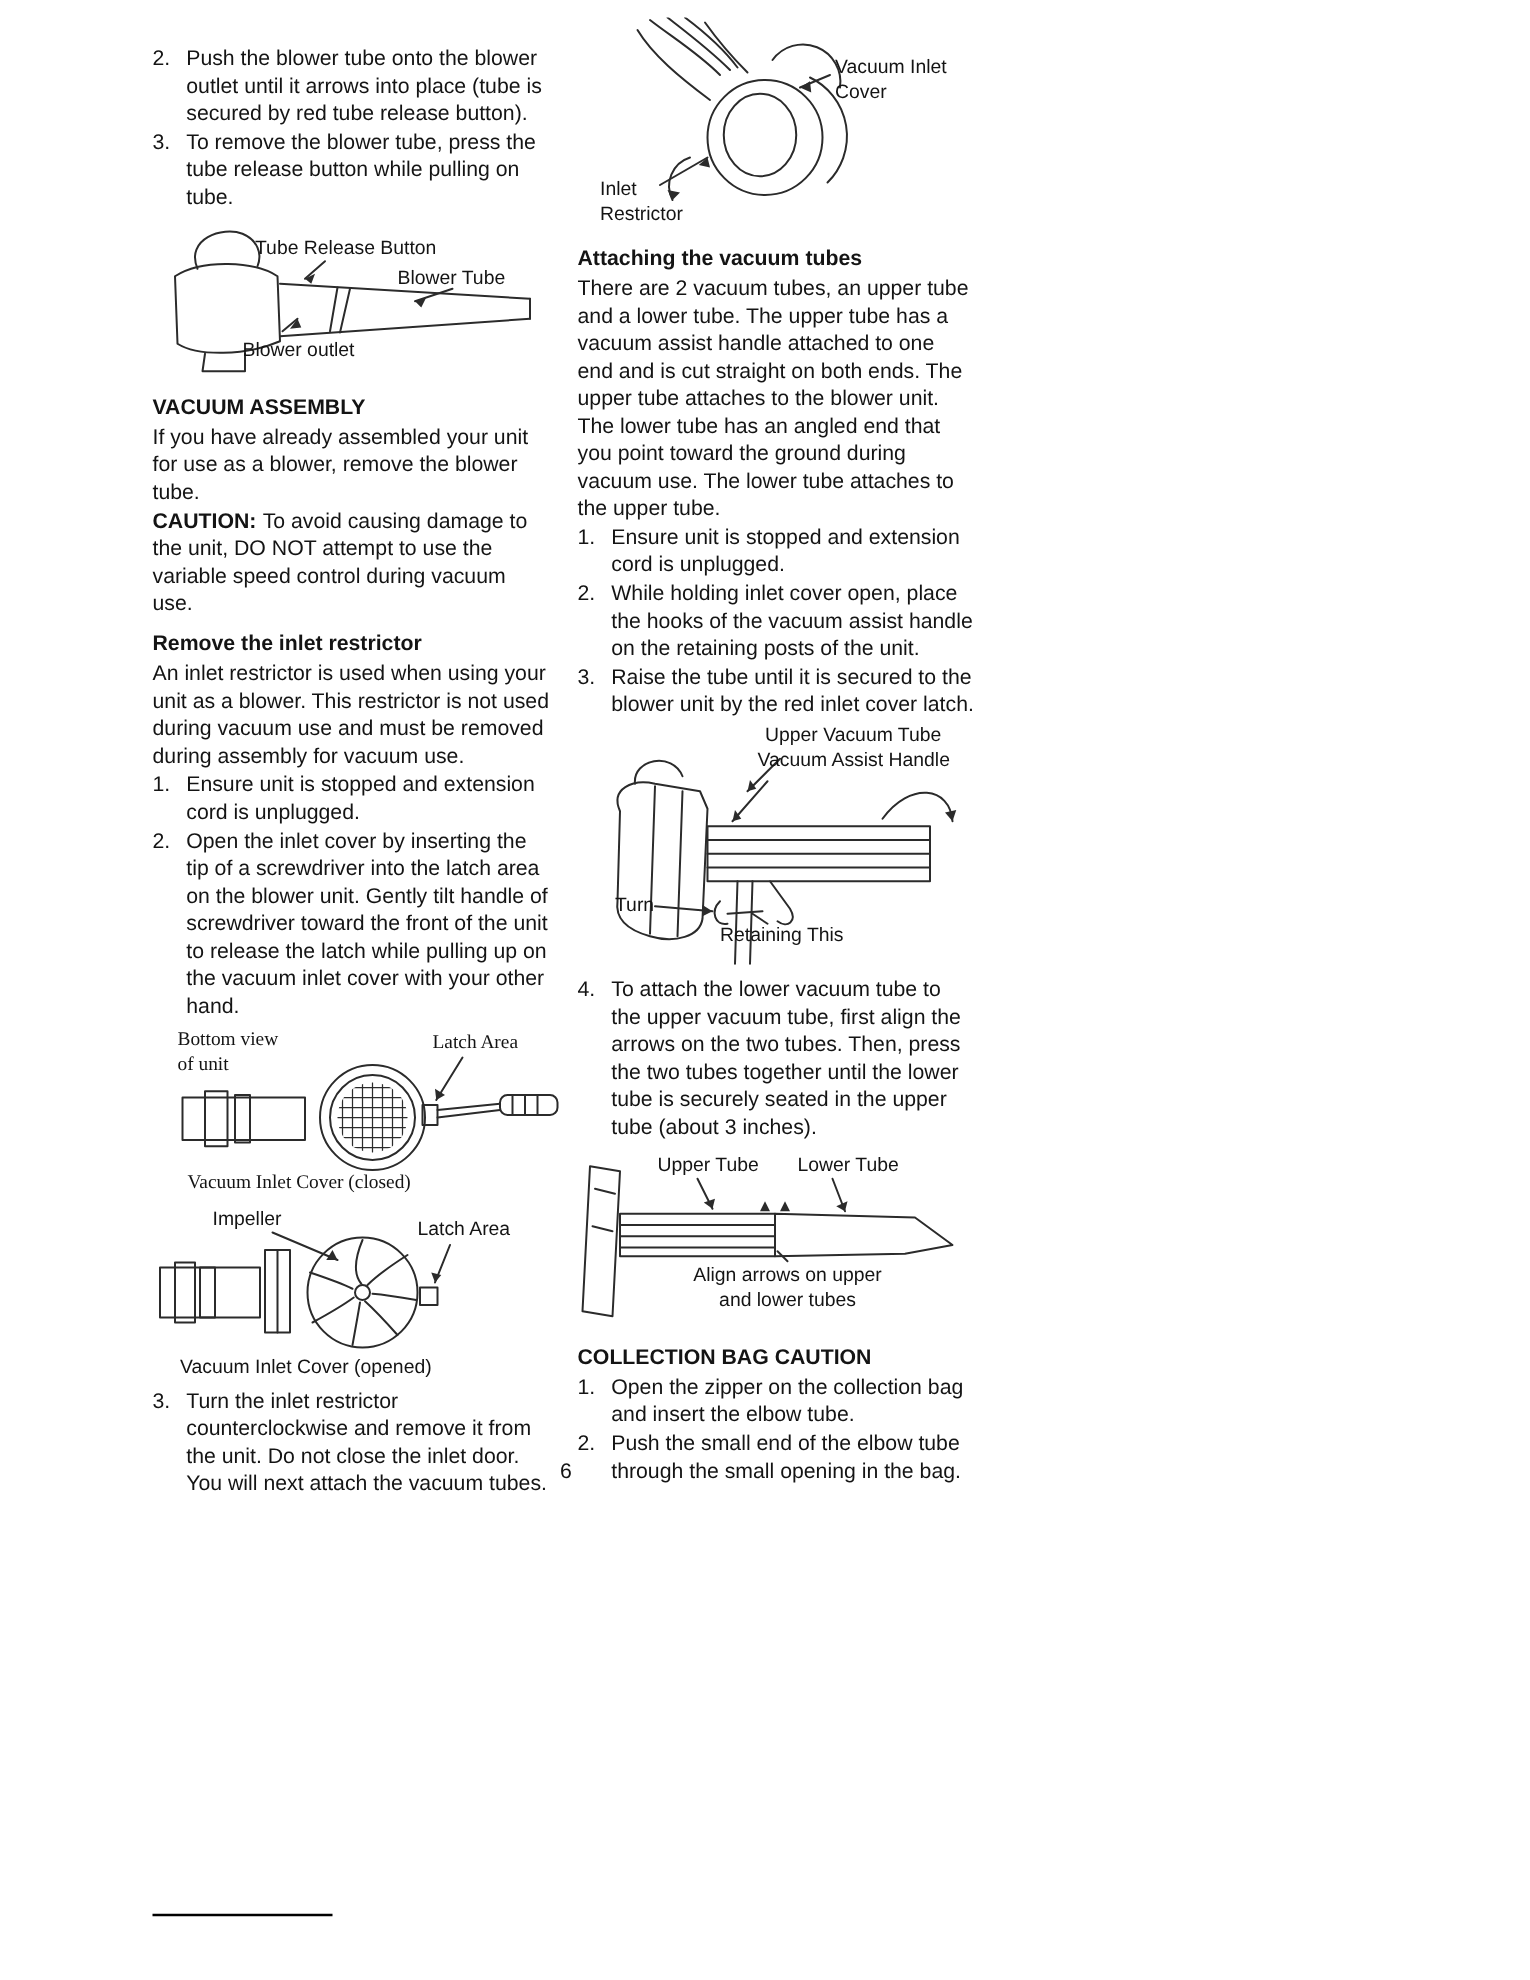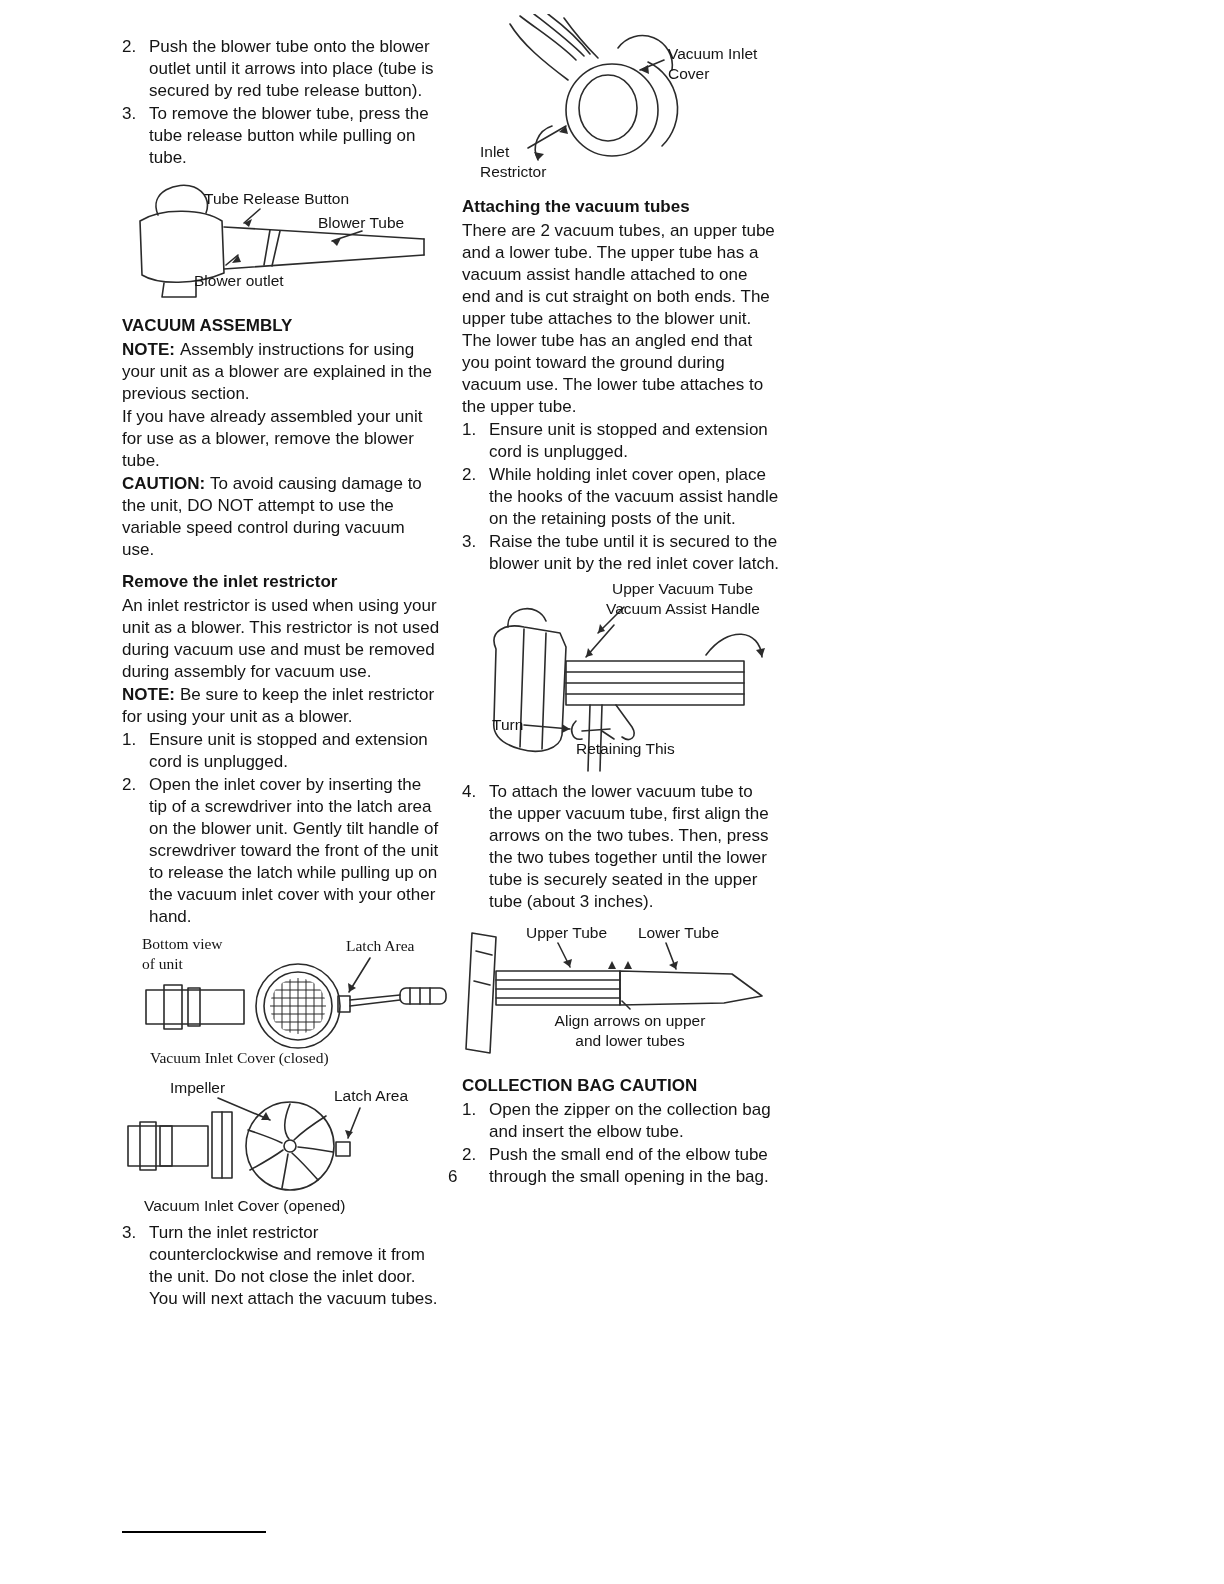--- a/index.html
+++ b/index.html
@@ -76,27 +76,25 @@
         <polygon class="ah" points="122,48 130,44 127,52"></polygon>
         <polygon class="ah" points="210,66 219,63 215,71"></polygon>
         <polygon class="ah" points="116,80 110,88 119,87"></polygon>
       </svg>
       <span class="lbl" style="left:82px;top:14px">Tube Release Button</span>
       <span class="lbl" style="left:196px;top:38px">Blower Tube</span>
       <span class="lbl" style="left:72px;top:96px">Blower outlet</span>
     </div>
 
     <h2>VACUUM ASSEMBLY</h2>
-    <p><span class="b">NOTE:</span><span>Assembly instructions for using your unit as a blower are explained in the previous section.</span></p>
     <p>If you have already assembled your unit for use as a blower, remove the blower tube.</p>
     <p><span class="b">CAUTION:</span><span>To avoid causing damage to the unit, DO NOT attempt to use the variable speed control during vacuum use.</span></p>
 
     <h2>Remove the inlet restrictor</h2>
     <p>An inlet restrictor is used when using your unit as a blower. This restrictor is not used during vacuum use and must be removed during assembly for vacuum use.</p>
-    <p><span class="b">NOTE:</span><span>Be sure to keep the inlet restrictor for using your unit as a blower.</span></p>
 
     <div class="step">
       <span class="num">1.</span>
       <span class="txt">Ensure unit is stopped and extension cord is unplugged.</span>
     </div>
     <div class="step">
       <span class="num">2.</span>
       <span class="txt">Open the inlet cover by inserting the tip of a screwdriver into the latch area on the blower unit. Gently tilt handle of screwdriver toward the front of the unit to release the latch while pulling up on the vacuum inlet cover with your other hand.</span>
     </div>
 

